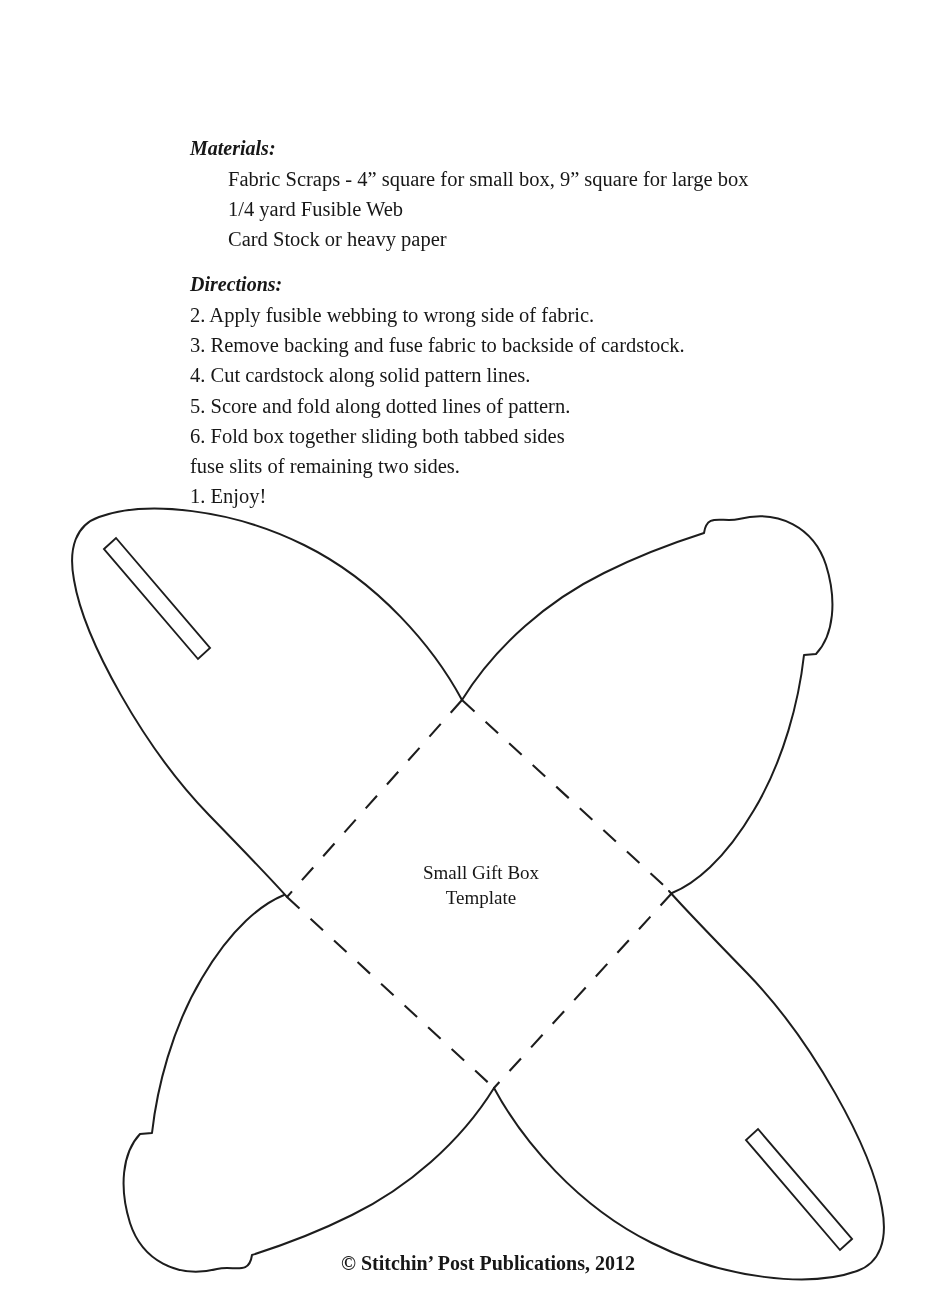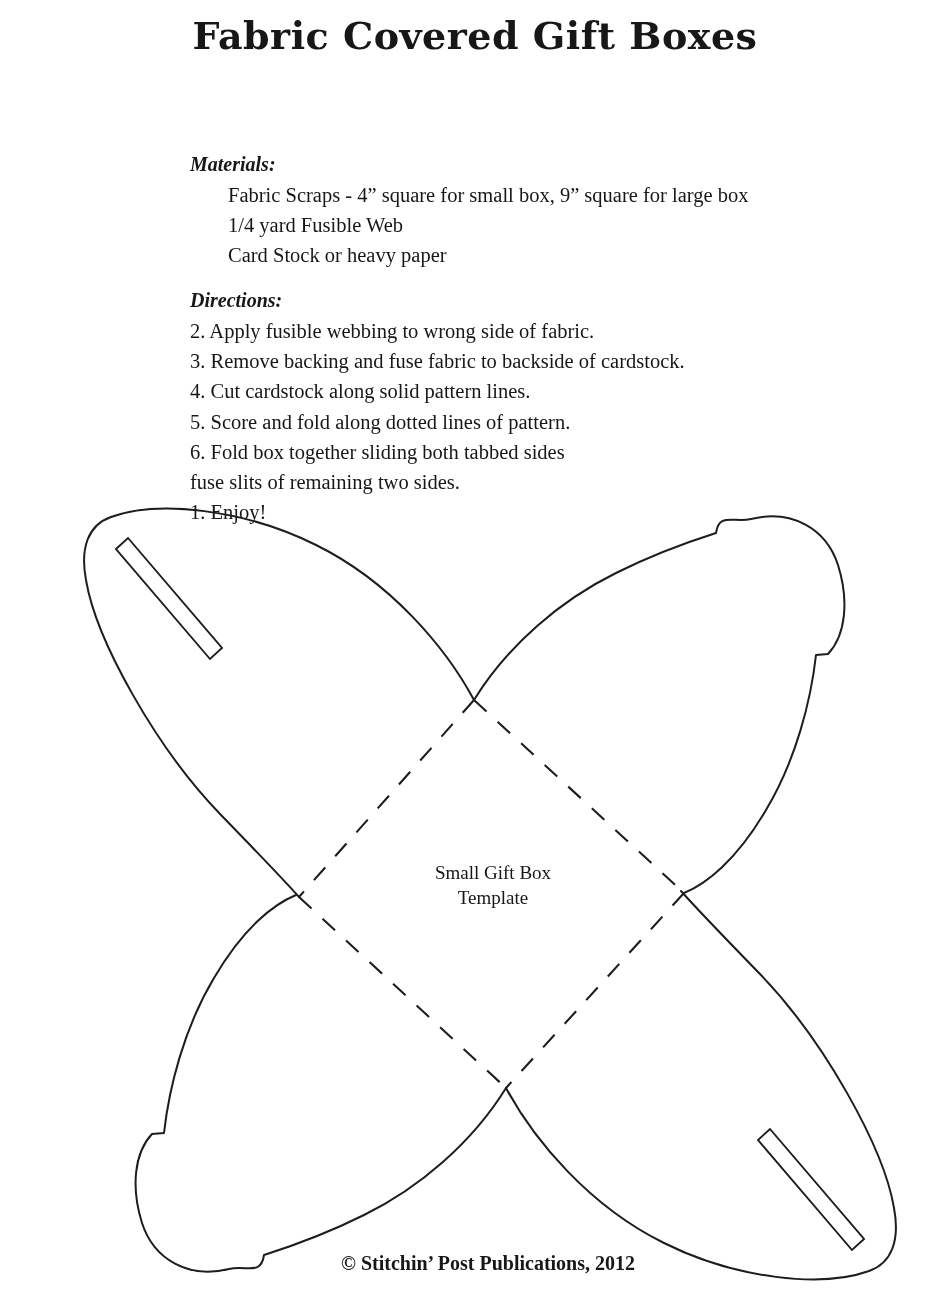--- a/index.html
+++ b/index.html
@@ -31,21 +31,21 @@
     font-weight: 700;
     letter-spacing: 0.5px;
     color: #171717;
     white-space: nowrap;
   }
 
   
   #instructions {
     position: absolute;
     left: 190px;
-    top: 152px;
+    top: 136px;
     width: 700px;
   }
   .sec-head {
     font-style: italic;
     font-weight: 700;
     font-size: 20px;
     line-height: 1.28;
     margin: 0;
     color: #171717;
   }
@@ -64,21 +64,21 @@
   .dir-line {
     font-size: 20.5px;
     line-height: 1.47;
     color: #171717;
     white-space: nowrap;
   }
 
   
   #template-figure {
     position: absolute;
-    left: 16px;
+    left: 4px;
     top: 0;
     width: 756px;
     height: 1293px;
     pointer-events: none;
   }
   #template-svg { display: block; }
   .cut-line {
     fill: none;
     stroke: #1d1d1d;
     stroke-width: 2;
@@ -116,21 +116,20 @@
     color: #171717;
     white-space: nowrap;
     padding-left: 13px;
   }
 </style>
 </head>
 <body>
 
 <div id="page">
 
-  <div id="title">Fabric Covered Gift Boxes</div>
 
   <div id="instructions">
 
     <p class="sec-head" id="materials-head">Materials:</p>
     <div class="mat-line">Fabric Scraps - 4” square for small box, 9” square for large box</div>
     <div class="mat-line">1/4 yard Fusible Web</div>
     <div class="mat-line">Card Stock or heavy paper</div>
 
     <p class="sec-head" id="directions-head">Directions:</p>
     <div class="dir-line">2. Apply fusible webbing to wrong side of fabric.</div>

